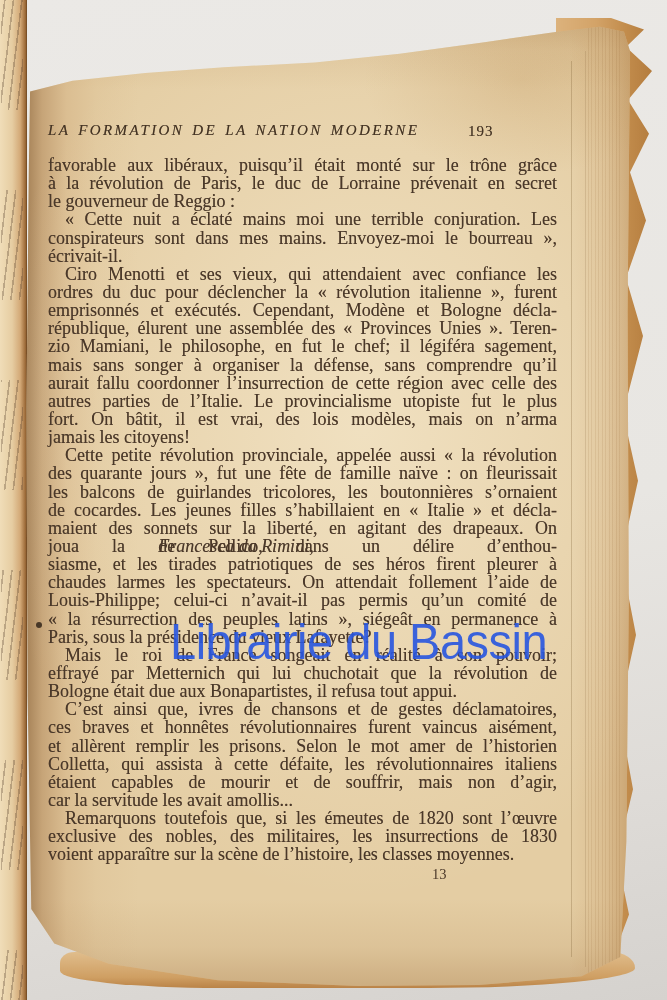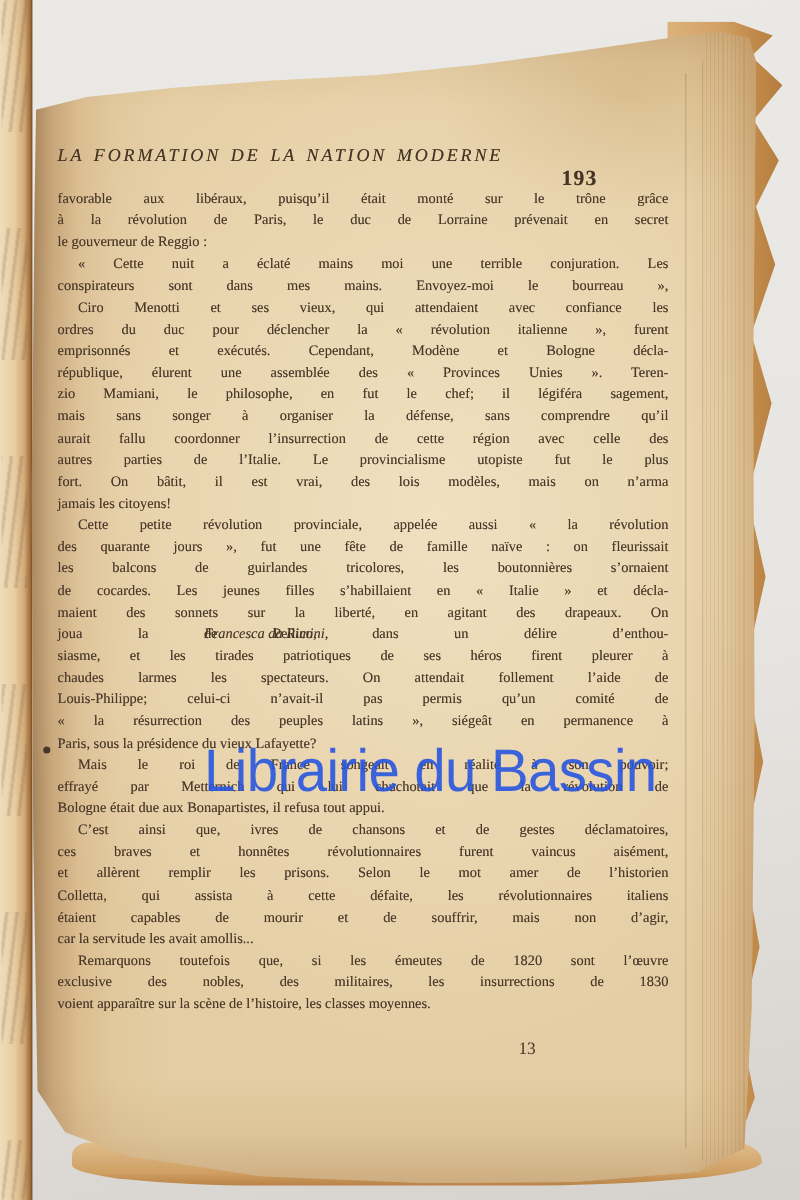--- a/index.html
+++ b/index.html
@@ -40,24 +40,24 @@
   .page .streaks{right:8px;top:0;width:34px;height:100%;
     background:repeating-linear-gradient(90deg,rgba(130,82,32,.14) 0 1px,rgba(0,0,0,0) 1px 3.5px);opacity:.8;}
   .page .crease1{right:58px;top:4%;width:1px;height:93%;background:rgba(120,88,48,.28);}
   .page .crease2{right:44px;top:3%;width:1px;height:95%;background:rgba(120,88,48,.18);}
 
   
   .text-layer{left:48px;top:94px;width:509px;height:800px;color:#4a3829;
     text-shadow:0 0 .5px rgba(74,56,41,.55);margin-top:28px;}
   .page-header{left:0;top:0;width:100%;height:22px;font-style:italic;
     font-size:15px;letter-spacing:2.4px;word-spacing:2px;color:#443424;white-space:nowrap;}
-  .folio-top{left:420px;top:16px;font-style:normal;font-size:18px;letter-spacing:1px;font-weight:bold;}
+  .folio-top{left:420px;top:1px;font-style:normal;font-size:15px;letter-spacing:1px;}
   .page-body{left:0;top:34px;width:509px;}
   .page-body .line{position:static;display:block;width:509px;height:18.15px;
-    font-size:12px;line-height:18.15px;text-align:justify;text-align-last:justify;
+    font-size:18px;line-height:18.15px;text-align:justify;text-align-last:justify;
     white-space:normal;overflow:visible;}
   .page-body .line.para-end{text-align-last:left;}
   .page-body .line.indent{text-indent:17px;}
   .folio-bottom{left:432px;top:866px;font-size:14.5px;color:#4a3829;}
   .ink-dot{left:36px;top:622px;width:6px;height:6px;border-radius:50%;
     background:#33261a;filter:blur(.4px);opacity:.85;}
 
   
   .watermark{left:170px;top:617px;font-family:"Liberation Sans","DejaVu Sans",sans-serif;
     font-size:47px;line-height:1;font-weight:400;letter-spacing:-.5px;white-space:nowrap;
@@ -85,20 +85,21 @@
     <div class="page-header">
       <span style="position:static">LA FORMATION DE LA NATION MODERNE</span>
       <span class="folio-top">193</span>
     </div>
     <div class="page-body">
         <div class="line">favorable aux libéraux, puisqu’il était monté sur le trône grâce</div>
         <div class="line">à la révolution de Paris, le duc de Lorraine prévenait en secret</div>
         <div class="line para-end">le gouverneur de Reggio :</div>
         <div class="line indent">« Cette nuit a éclaté mains moi une terrible conjuration. Les</div>
         <div class="line">conspirateurs sont dans mes mains. Envoyez-moi le bourreau »,</div>
+        <div class="line para-end">écrivait-il.</div>
         <div class="line indent">Ciro Menotti et ses vieux, qui attendaient avec confiance les</div>
         <div class="line">ordres du duc pour déclencher la « révolution italienne », furent</div>
         <div class="line">emprisonnés et exécutés. Cependant, Modène et Bologne décla-</div>
         <div class="line">république, élurent une assemblée des « Provinces Unies ». Teren-</div>
         <div class="line">zio Mamiani, le philosophe, en fut le chef; il légiféra sagement,</div>
         <div class="line">mais sans songer à organiser la défense, sans comprendre qu’il</div>
         <div class="line">aurait fallu coordonner l’insurrection de cette région avec celle des</div>
         <div class="line">autres parties de l’Italie. Le provincialisme utopiste fut le plus</div>
         <div class="line">fort. On bâtit, il est vrai, des lois modèles, mais on n’arma</div>
         <div class="line para-end">jamais les citoyens!</div>

